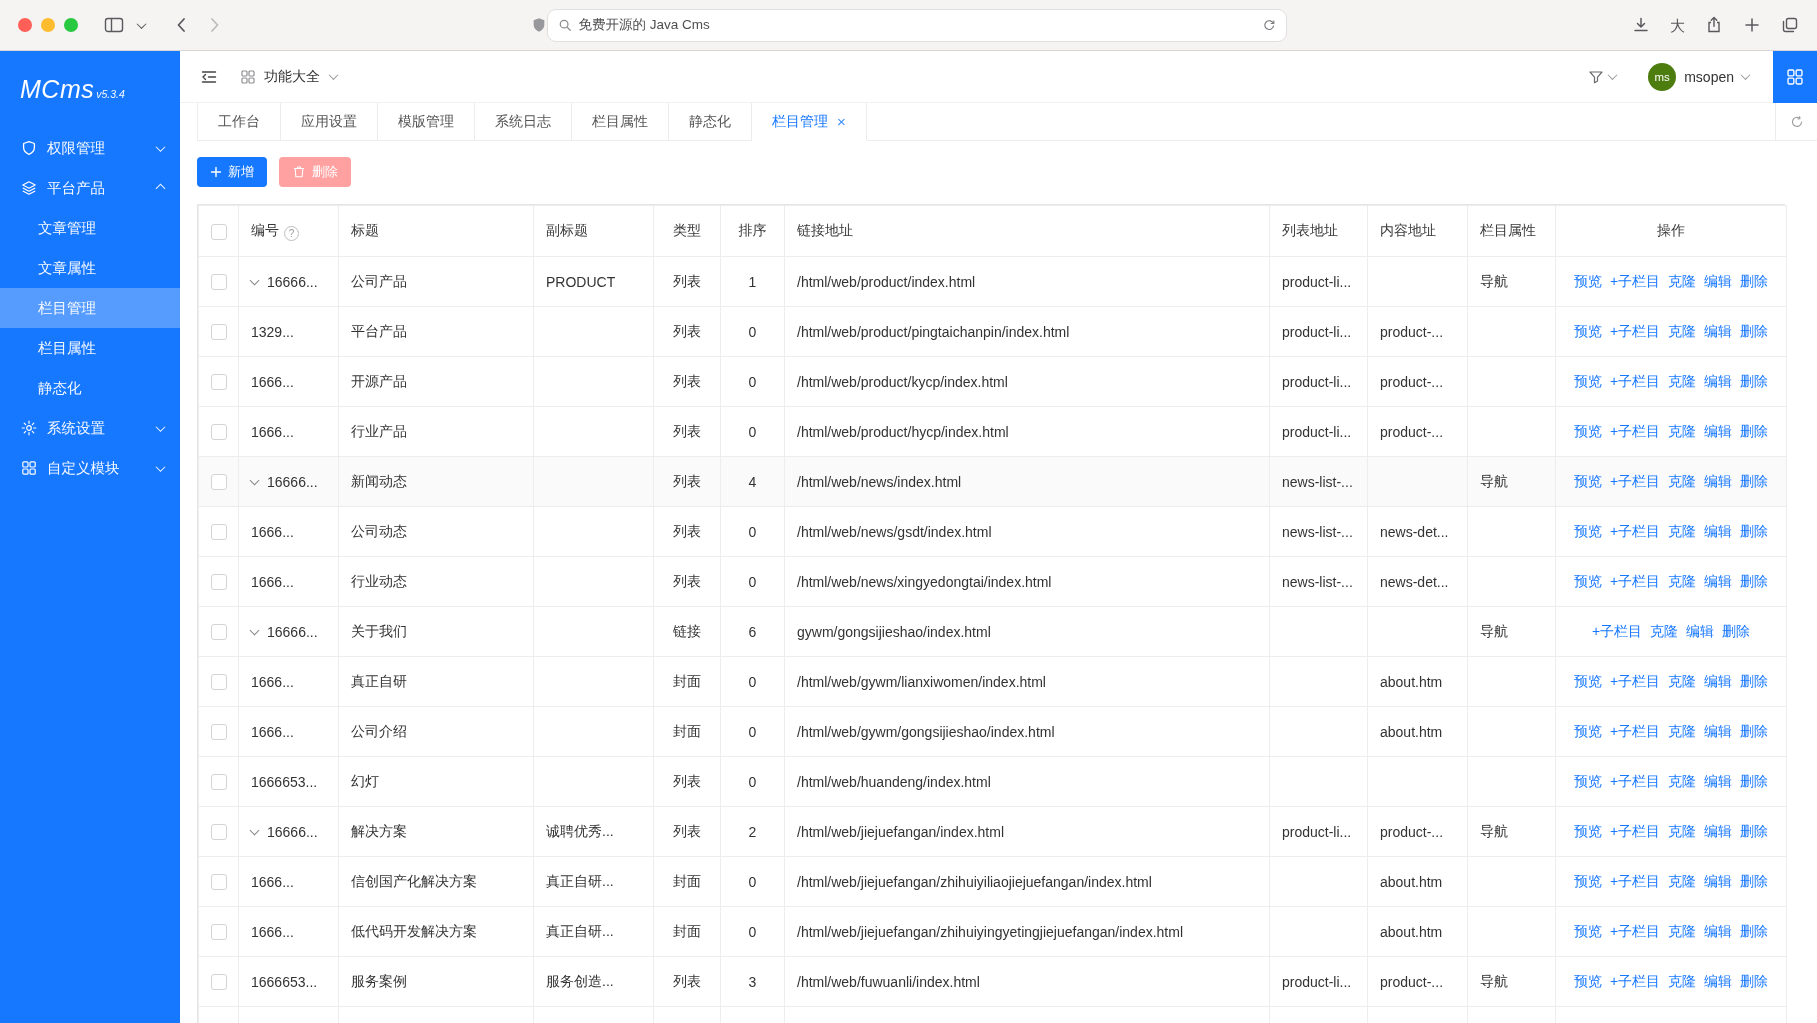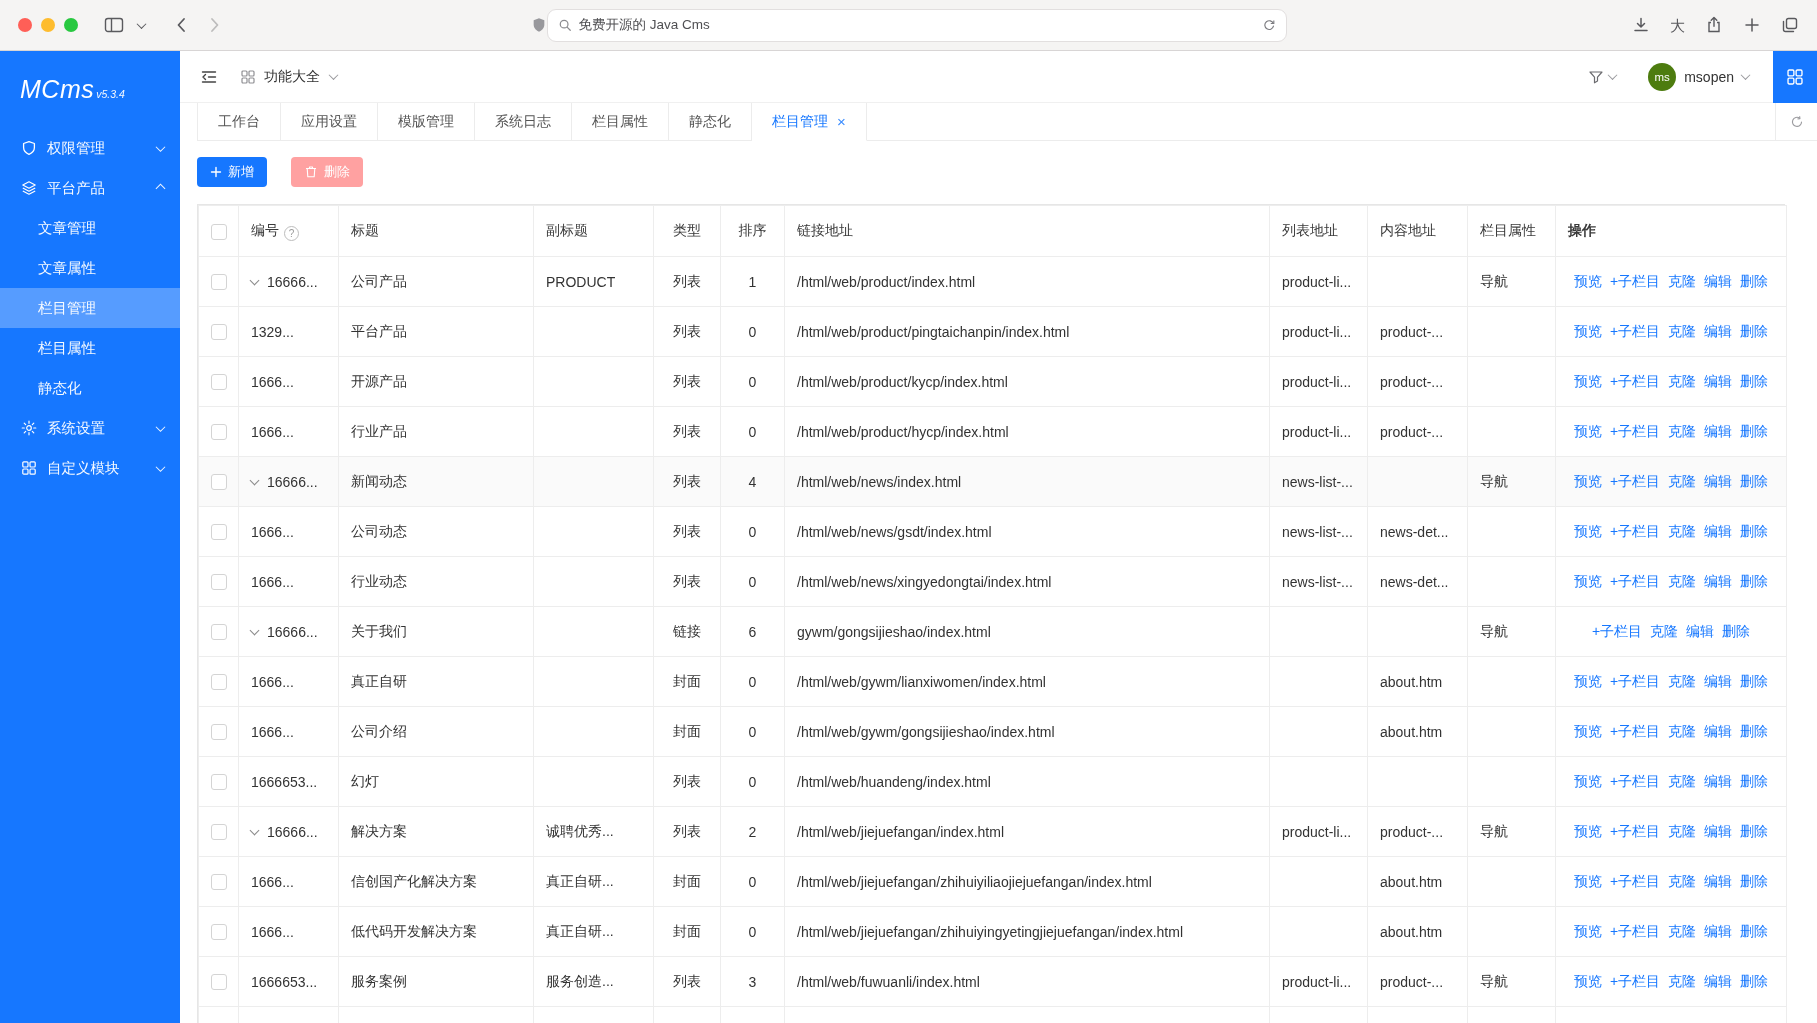--- a/index.html
+++ b/index.html
@@ -68,21 +68,21 @@
     border-right:1px solid #ececec;border-bottom:1px solid #ececec;white-space:nowrap}
   .tab:first-child{border-left:1px solid #ececec}
   .tab.active{color:#1677ff;border-bottom-color:#fff}
   .tab-close{margin-left:9px;font-size:15px;line-height:1;color:#1677ff;opacity:.85}
   .tab-filler{flex:1;border-bottom:1px solid #ececec}
   .tab-refresh{width:42px;border-left:1px solid #ececec;border-bottom:1px solid #ececec;
     display:flex;align-items:center;justify-content:center;color:#9b9b9f;cursor:pointer}
 
   
   .content{flex:1;padding:16px 32px 0 17px;overflow:hidden;min-height:0}
-  .toolbar{display:flex;gap:24px;margin-bottom:17px}
+  .toolbar{display:flex;gap:12px;margin-bottom:17px}
   .btn{height:30px;border:none;border-radius:4px;padding:0 13px;font-size:13px;color:#fff;
     display:inline-flex;align-items:center;gap:6px;cursor:pointer;font-family:inherit}
   .btn-add{background:#1677ff}
   .btn-del{background:#ffa1a1;cursor:not-allowed}
 
   .table-wrap{border:1px solid #e6e6e6}
   table{width:100%;border-collapse:collapse;table-layout:fixed;background:#fff}
   th,td{border:1px solid #ededed;font-size:14px;color:#333;padding:0 12px;overflow:hidden;
     white-space:nowrap;text-overflow:ellipsis}
   th{height:51px;font-weight:500;color:#3a3a3a;text-align:left;background:#fff}
@@ -370,21 +370,21 @@
                 <th class="col-cb"><span class="cb"></span></th>
                 <th><span>编号</span><span class="help">?</span></th>
                 <th><span>标题</span></th>
                 <th><span>副标题</span></th>
                 <th style="text-align: center;"><span>类型</span></th>
                 <th style="text-align: center; margin-left: 20px;"><span>排序</span></th>
                 <th><span>链接地址</span></th>
                 <th><span>列表地址</span></th>
                 <th><span>内容地址</span></th>
                 <th><span>栏目属性</span></th>
-                <th style=" font-weight: bold;"><span>操作</span></th>
+                <th style="text-align: center;"><span>操作</span></th>
               </tr>
             </thead>
           <tbody>
               <tr>
                 <td class="col-cb"><span class="cb"></span></td>
                 <td><span class="caret"></span><span>16666...</span></td>
                 <td>公司产品</td>
                 <td>PRODUCT</td>
                 <td>列表</td>
                 <td>1</td>

